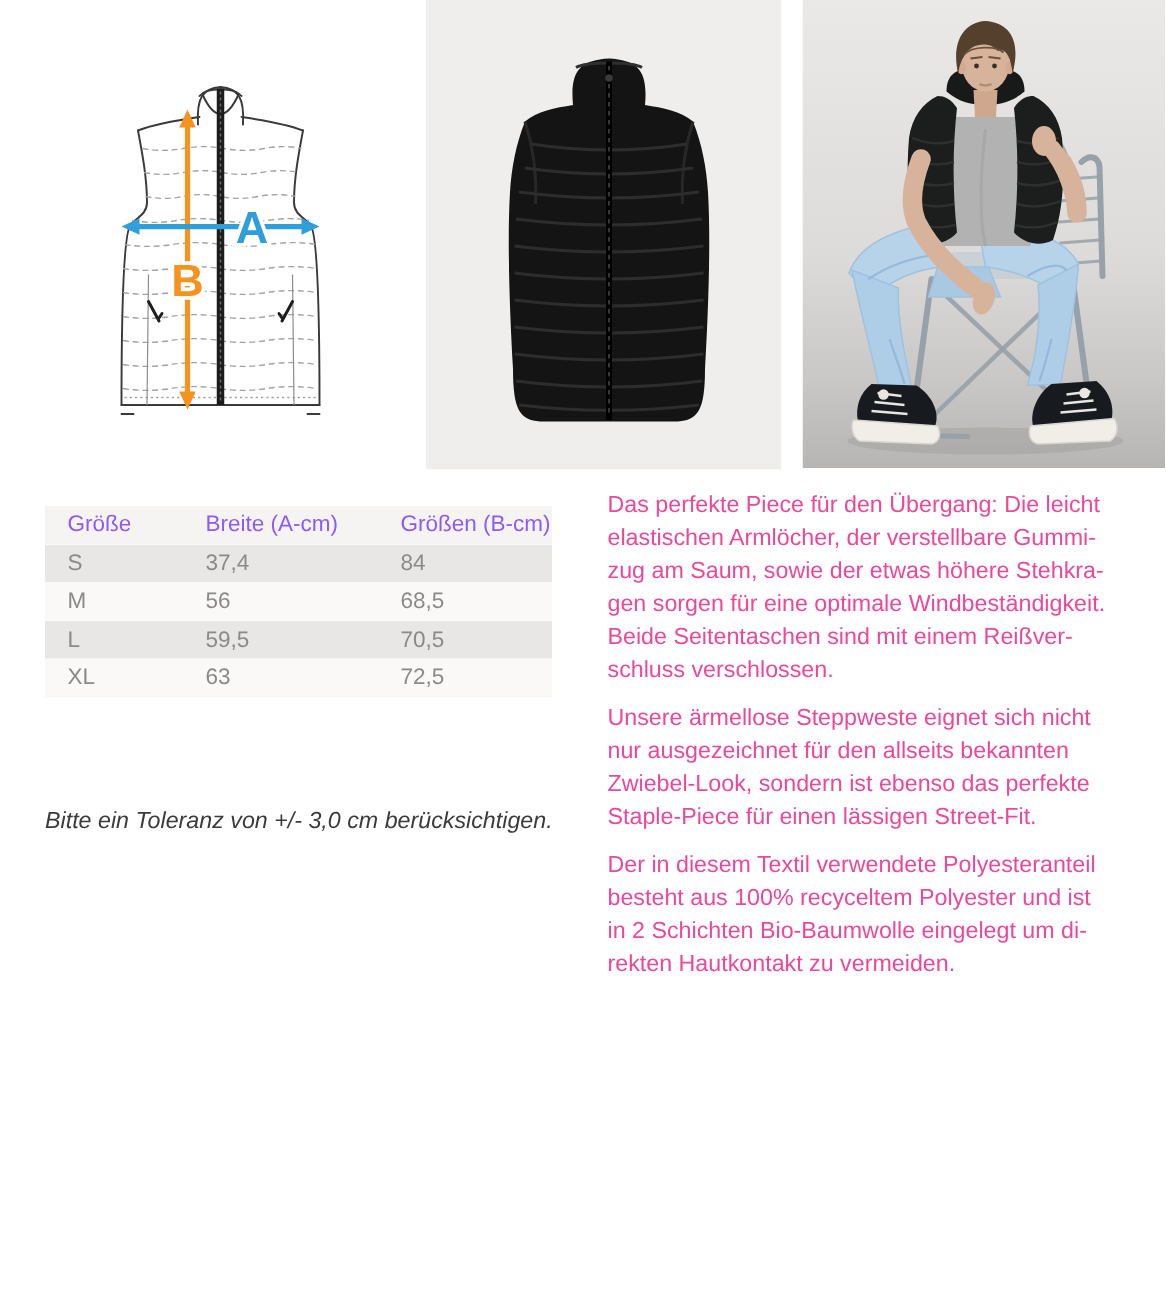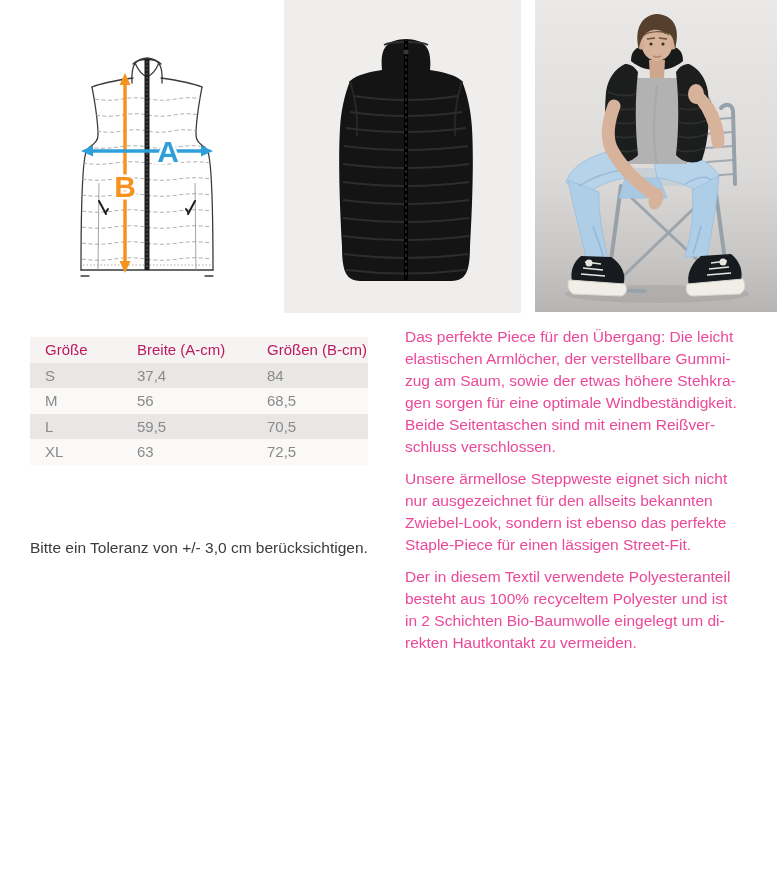--- a/index.html
+++ b/index.html
@@ -25,27 +25,27 @@
     font-size:15px;color:#8a8a8a;
     table-layout:fixed;
   }
   .size-table col.c1{width:92px;}
   .size-table col.c2{width:130px;}
   .size-table th,.size-table td{
     text-align:left;font-weight:400;
     padding:4px 0 4px 15px;height:17.5px;
     white-space:nowrap;overflow:hidden;
   }
-  .size-table thead tr{background:#f6f4f3;color:#be185d;}
+  .size-table thead tr{background:#f6f4f3;color:#8b5cf6;}
   .size-table tbody tr:nth-child(odd){background:#e9e7e6;}
   .size-table tbody tr:nth-child(even){background:#faf9f8;}
 
   .tolerance-note{
     position:absolute;left:30px;top:521px;width:370px;
-    font-size:15.5px;line-height:22px;color:#3b3b3b;
+    font-size:15.5px;line-height:22px;color:#3b3b3b;font-style:italic;
   }
 
   
   .description{
     position:absolute;left:405px;top:326px;width:368px;
     font-size:15.5px;line-height:22px;color:#ec4899;
   }
   .description p{margin:0 0 10px 0;white-space:pre-wrap;}
   .description .specs{white-space:pre-wrap;}
 </style>

